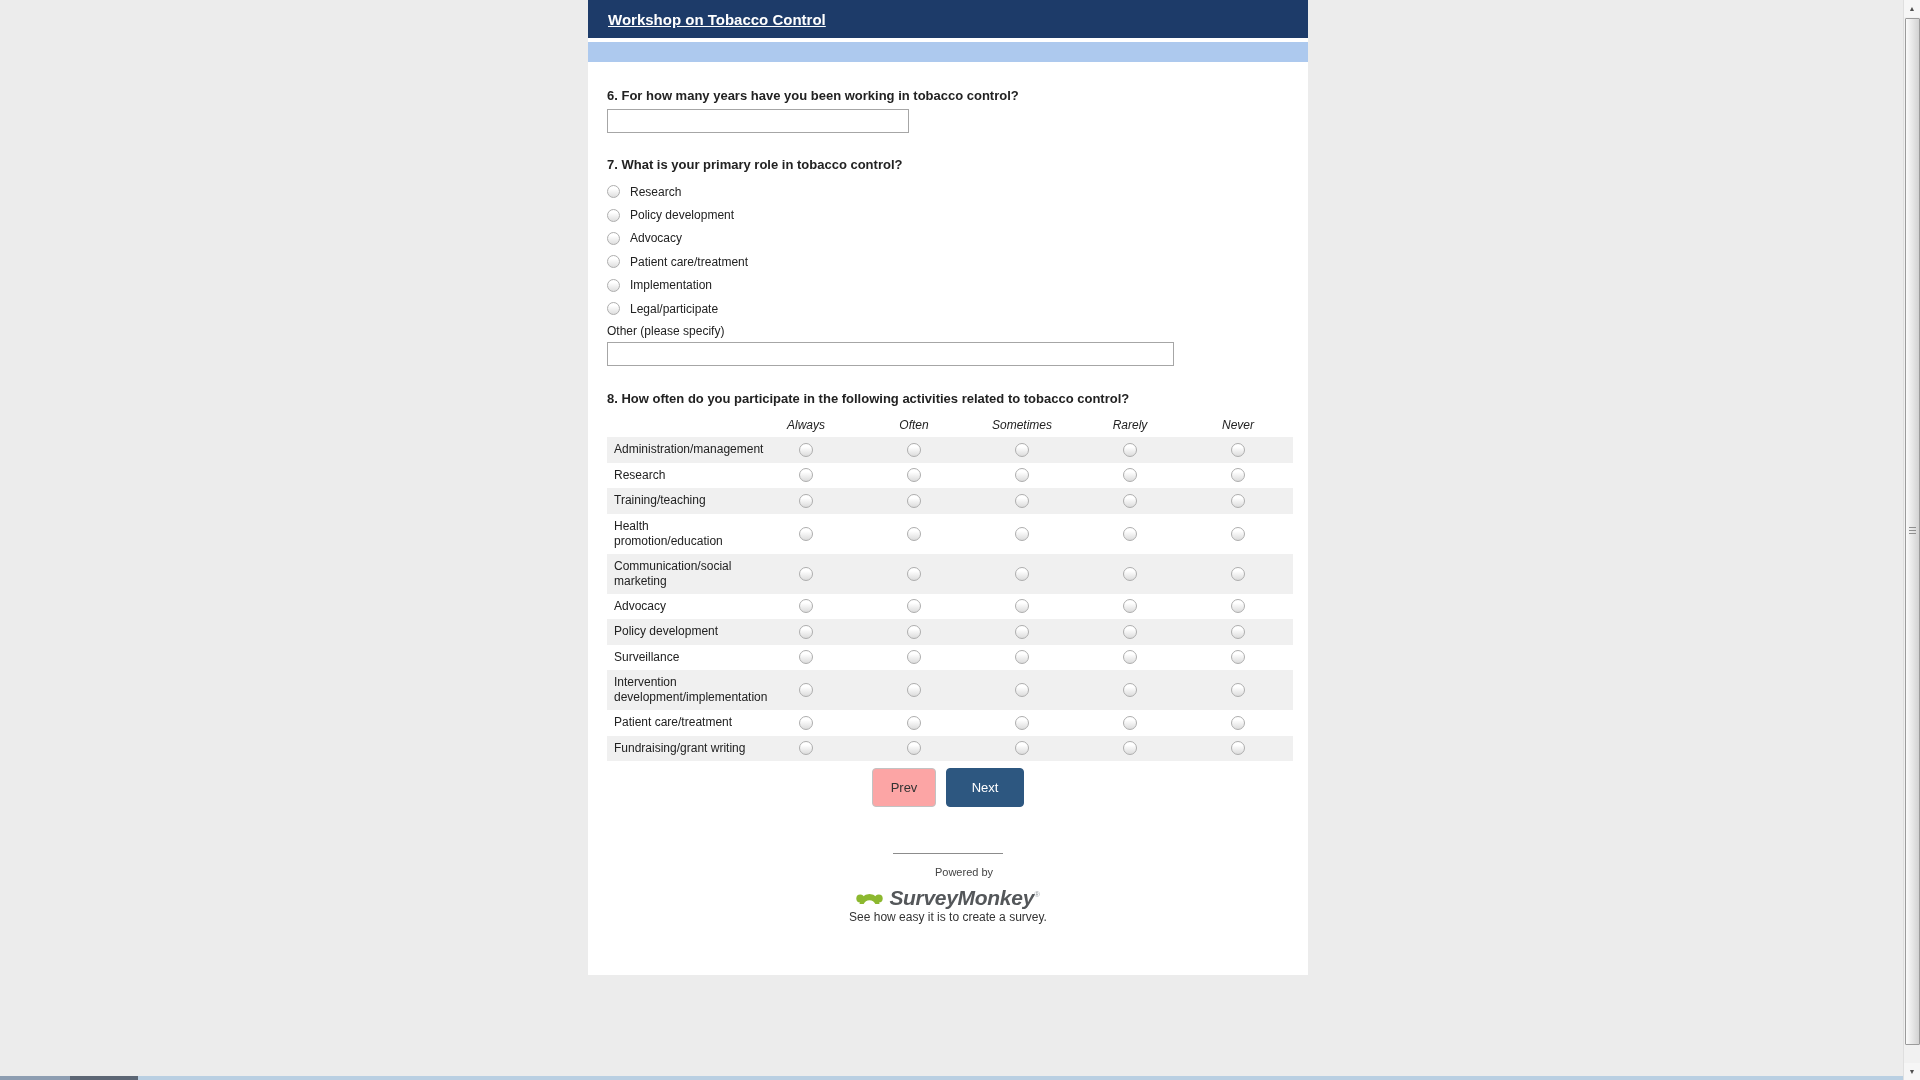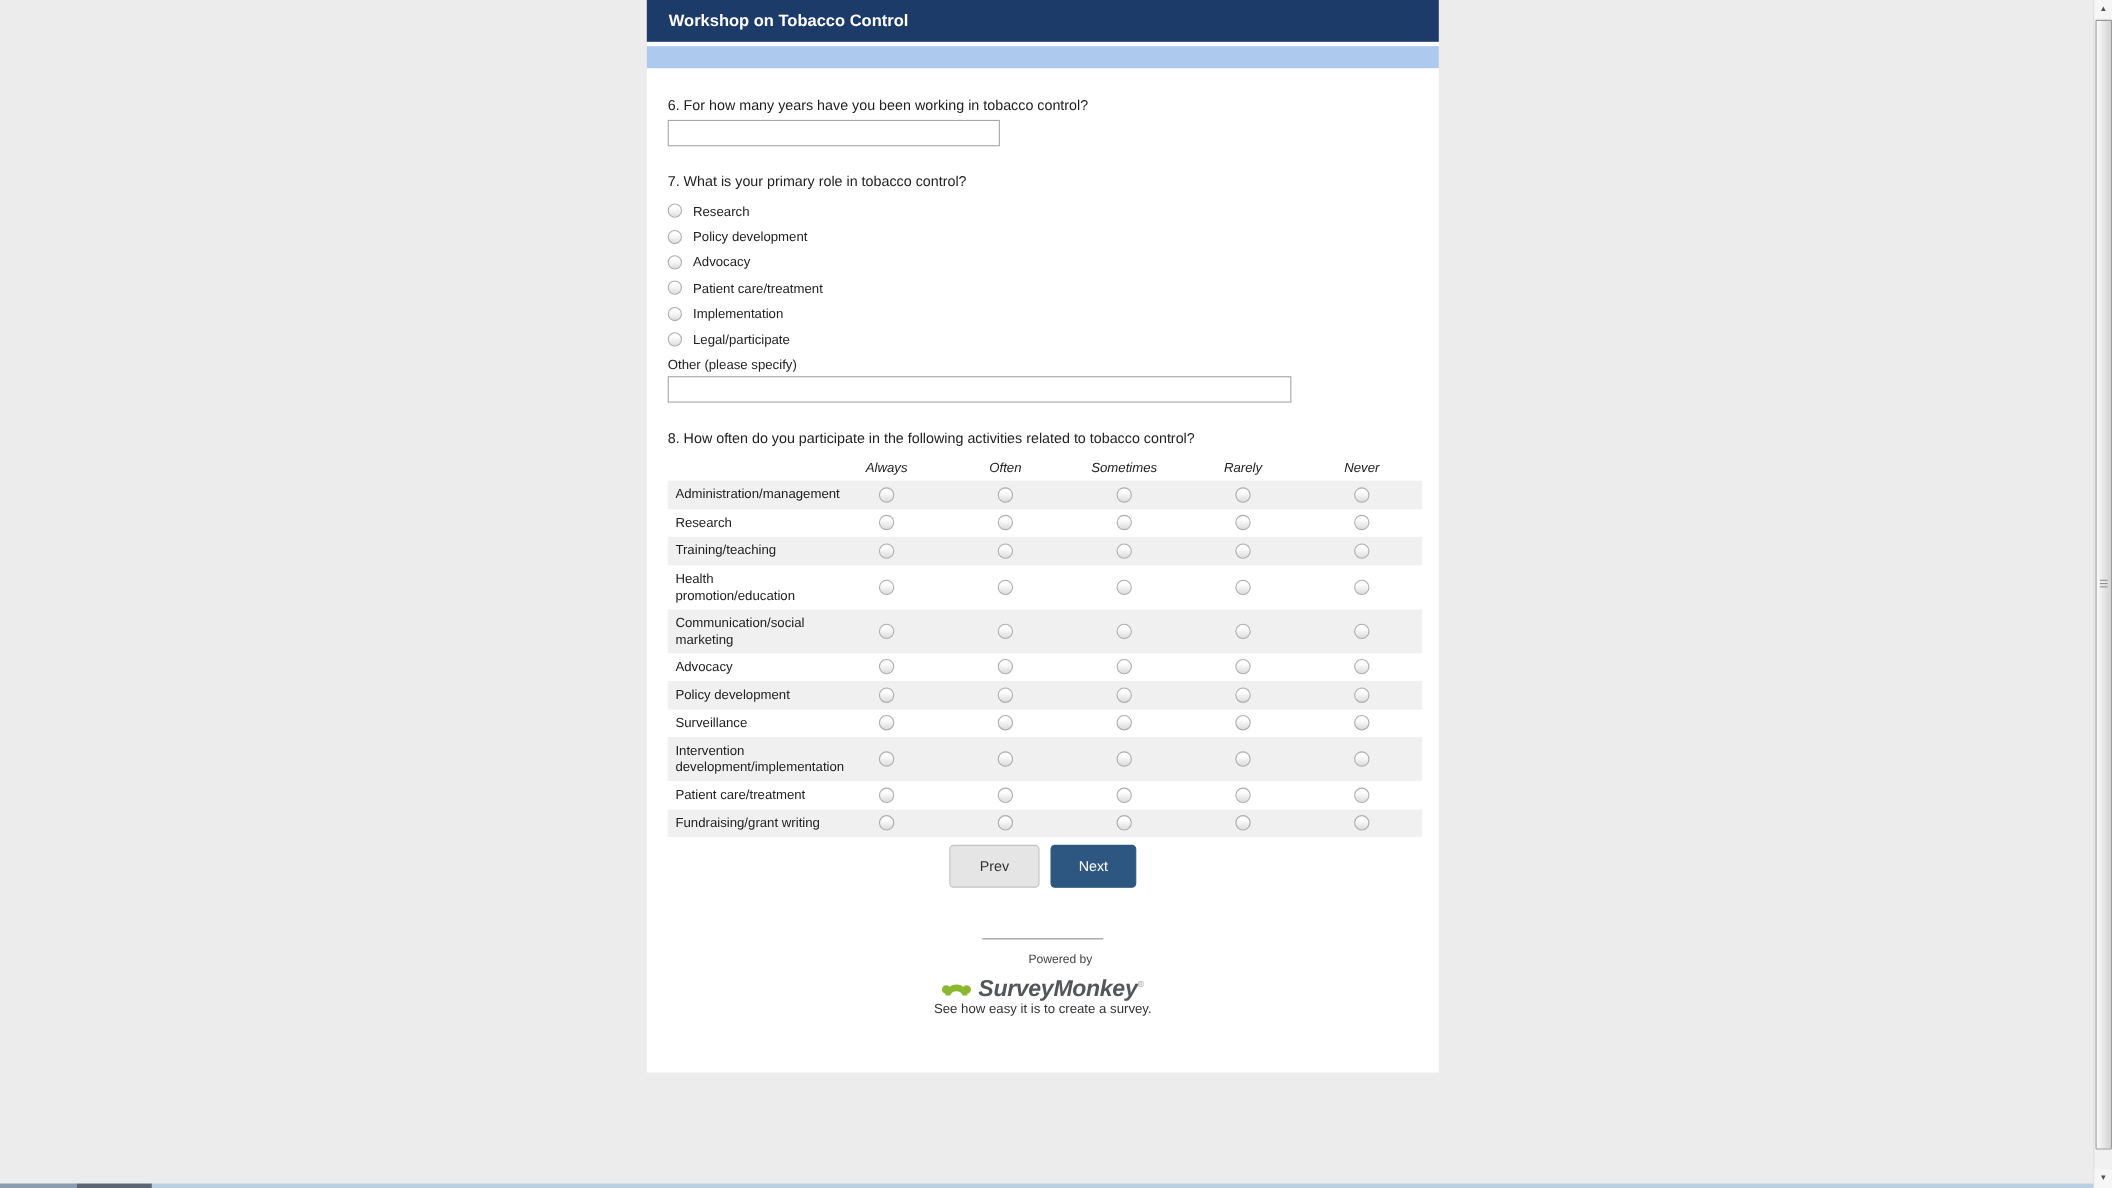--- a/index.html
+++ b/index.html
@@ -11,25 +11,25 @@
     overflow:hidden;
   }
   .card {
     position:absolute; left:588px; top:0; width:720px; height:975px;
     background:#ffffff;
   }
   .sm-header {
     position:absolute; top:0; left:0; width:100%; height:38px;
     background:#1d3b69; display:flex; align-items:center; box-sizing:border-box; padding-left:20px;
   }
-  .sm-title { color:#ffffff; font-size:15px; font-weight:bold; }
+  .sm-title { color:#ffffff; font-size:15px; font-weight:bold;text-decoration:underline; }
   .progress-bar {
     position:absolute; top:42px; left:0; width:100%; height:20px; background:#adc9ee;
   }
-  .q-label { position:absolute; left:19px; font-size:13px; font-weight:normal; color:#222222; }
+  .q-label { position:absolute; left:19px; font-size:13px; font-weight:bold; color:#222222; }
   .small-label { position:absolute; left:19px; font-size:12px; color:#222222; }
   .text-input {
     position:absolute; left:19px; box-sizing:border-box; height:24px;
     border:1px solid #a6a6a6; background:#ffffff; font-size:13px; padding:2px 5px;
     font-family:"Liberation Sans", sans-serif;
   }
   .q6-input { top:109px; width:302px; }
   .other-input { top:342px; width:567px; }
   .q6-label { top:88px; }
   .q7-label { top:157px; }
@@ -58,21 +58,21 @@
   .radio-m {
     width:14px; height:14px; border-radius:50%; box-sizing:border-box;
     border:1px solid #aeaeae; background:linear-gradient(#ffffff 25%, #dcdcdc);
     cursor:pointer;
   }
   .buttons-row { position:absolute; top:768px; left:0; width:100%; display:flex; justify-content:center; gap:10px; }
   .btn {
     height:39px; border-radius:4px; font-size:13px; display:flex; align-items:center; justify-content:center;
     box-sizing:border-box; cursor:pointer; font-family:"Liberation Sans", sans-serif;
   }
-  .btn-prev { width:82px; background:#e5e5e5; border:1px solid #c2c2c2; color:#333333; }
+  .btn-prev { width:64px; background:#fca5a5; border:1px solid #c2c2c2; color:#333333; }
   .btn-next { width:78px; background:#2d5780; border:1px solid #2d5780; color:#ffffff; }
   .footer-line { position:absolute; top:853px; left:305px; width:110px; border-top:1px solid #8c8c8c; }
   .powered { position:absolute; top:866px; left:0; width:100%; text-align:center; font-size:11px; color:#444444;margin-left:16px; }
   .logo-row { position:absolute; top:884px; left:0; width:100%; display:flex; justify-content:center; align-items:center; }
   .monkey-icon { margin-right:6px; display:block; }
   .wordmark { font-size:21px; font-weight:bold; color:#54575a; letter-spacing:-0.3px; line-height:22px;font-style:italic; }
   .reg { font-size:8px; color:#9aa0a5; vertical-align:8px; font-weight:normal; }
   .tagline { position:absolute; top:910px; left:0; width:100%; text-align:center; font-size:12px; color:#333333; }
   .tagline a { color:#333333; cursor:pointer; }
   

